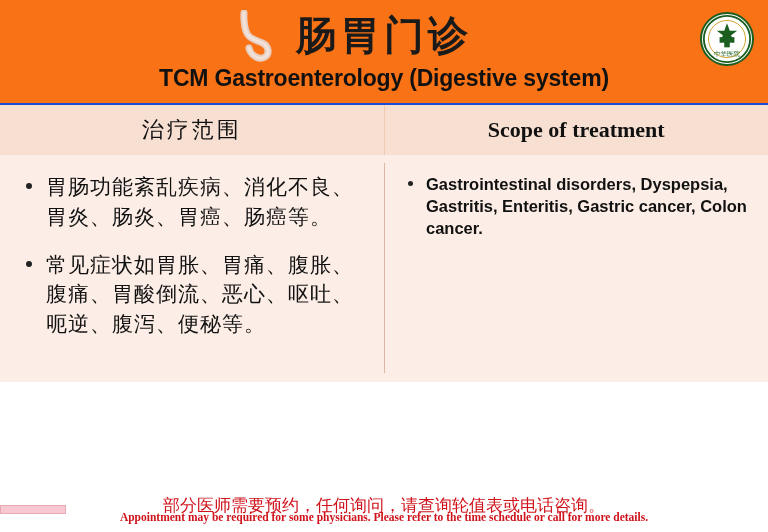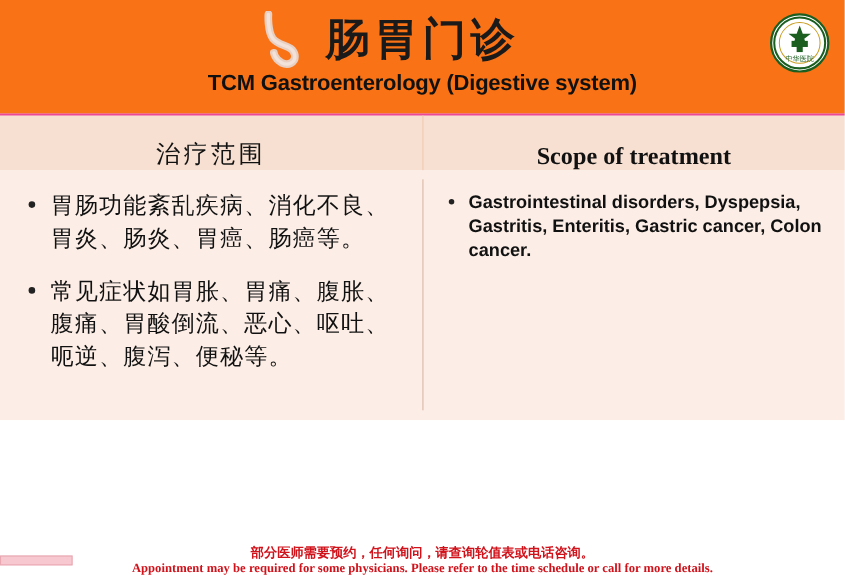--- a/index.html
+++ b/index.html
@@ -23,21 +23,21 @@
     font-family:"Liberation Serif", serif;
     font-size:40px;
     font-weight:bold;
     color:#1a1a1a;
     letter-spacing:4px;
     line-height:1;
     padding-top:16px;
   }
   .title-en {
     font-family:"Liberation Sans", sans-serif;
-    font-size:20px;
+    font-size:23px;
     font-weight:bold;
     color:#111111;
     margin-top:9px;
     letter-spacing:-0.2px;
   }
   .stomach-icon {
     position:absolute;
     left:228px; top:10px;
     width:48px; height:52px;
   }
@@ -49,22 +49,22 @@
     background:#ffffff;
     border:2px solid #1b5e20;
     display:flex; align-items:center; justify-content:center;
   }
 
   
   .scope-band {
     height:52px;
     background:#f7e0d2;
     display:flex;
-    align-items:flex-end;
-    border-top:2px solid #ec4899;
+    align-items:center;
+    border-top:2px solid #1d4ed8;
   }
   .scope-left, .scope-right {
     flex:1;
     text-align:center;
     font-size:22px;
     color:#111111;
   }
   .scope-left {
     font-family:"Liberation Serif", serif;
     font-weight:normal;
@@ -140,22 +140,22 @@
   
   .footer-note {
     position:absolute;
     left:0; right:0;
     text-align:center;
     color:#d0121b;
   }
   .note-cn {
     top:494px;
     font-family:"Liberation Serif", serif;
-    font-size:12px;
-    font-weight:bold;
+    font-size:17px;
+    font-weight:normal;
   }
   .note-en {
     top:511px;
     font-family:"Liberation Serif", serif;
     font-size:11.5px;
     font-weight:bold;
   }
   .pink-bar {
     position:absolute;
     left:0; top:505px;

